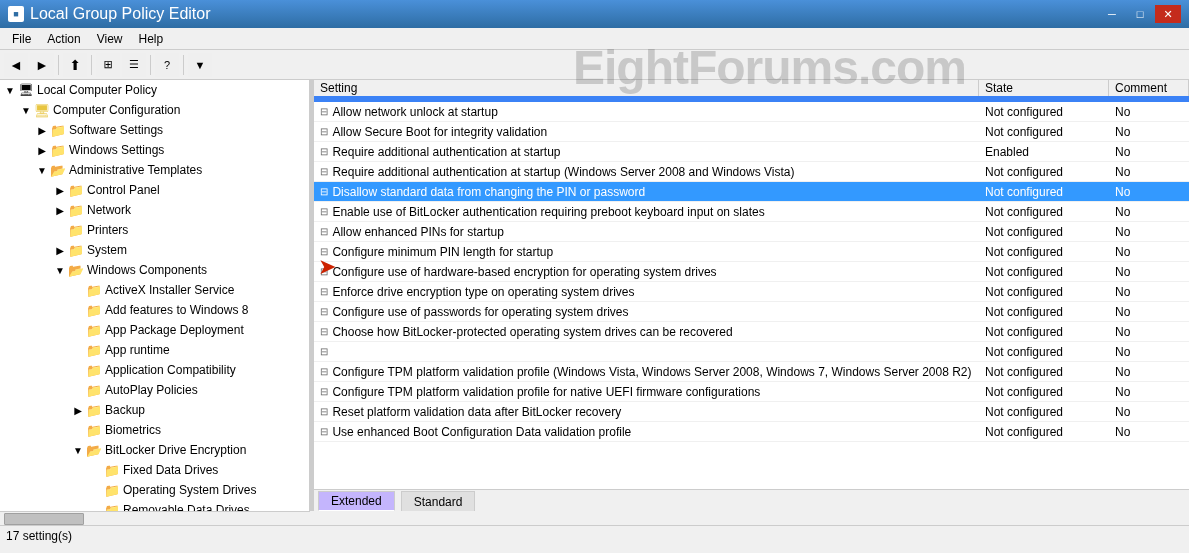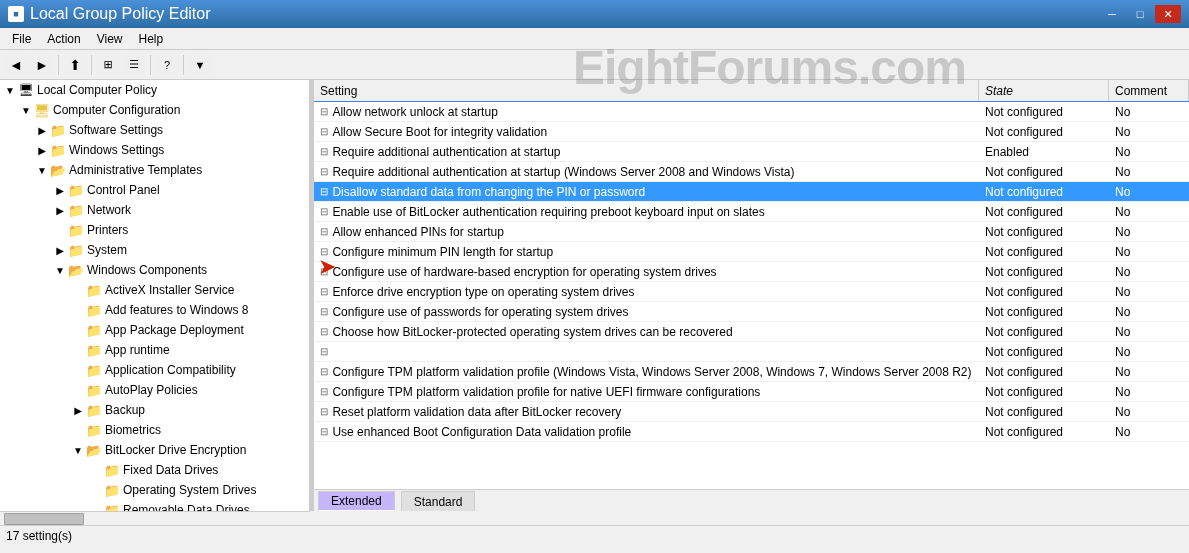--- a/index.html
+++ b/index.html
@@ -113,36 +113,36 @@
       flex: 1;
       background: white;
       display: flex;
       flex-direction: column;
       overflow: hidden;
     }
 
     .list-header {
       display: flex;
       background: #f0f0f0;
-      border-bottom: 1px solid #3b82f6;
+      border-bottom: 6px solid #3b82f6;
       height: 22px;
     }
     .list-col-header {
       display: flex;
       align-items: center;
       padding: 0 6px;
       font-size: 12px;
       font-weight: 400;
       border-right: 1px solid #ccc;
       cursor: pointer;
       user-select: none;
       white-space: nowrap;
     }
     .col-setting { flex: 1; }
-    .col-state { width: 130px; font-style: italic; }
+    .col-state { width: 130px; }
     .col-comment { width: 80px; }
 
     .list-body { flex: 1; overflow-y: auto; }
     .list-row {
       display: flex;
       align-items: center;
       height: 20px;
       border-bottom: 1px solid #f0f0f0;
       cursor: pointer;
     }

